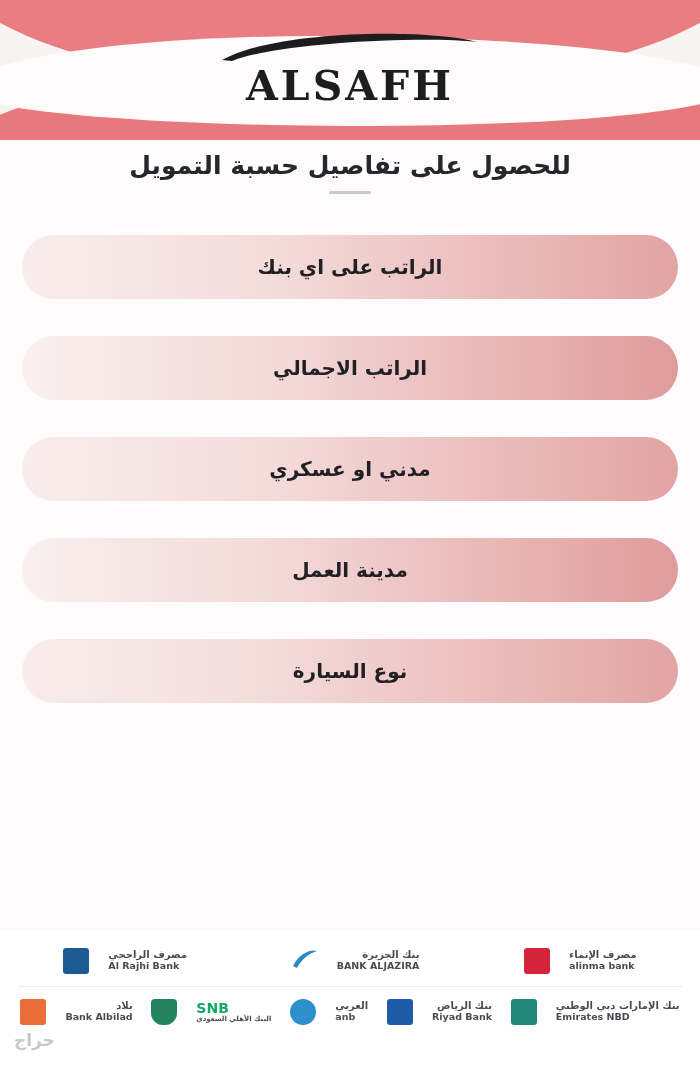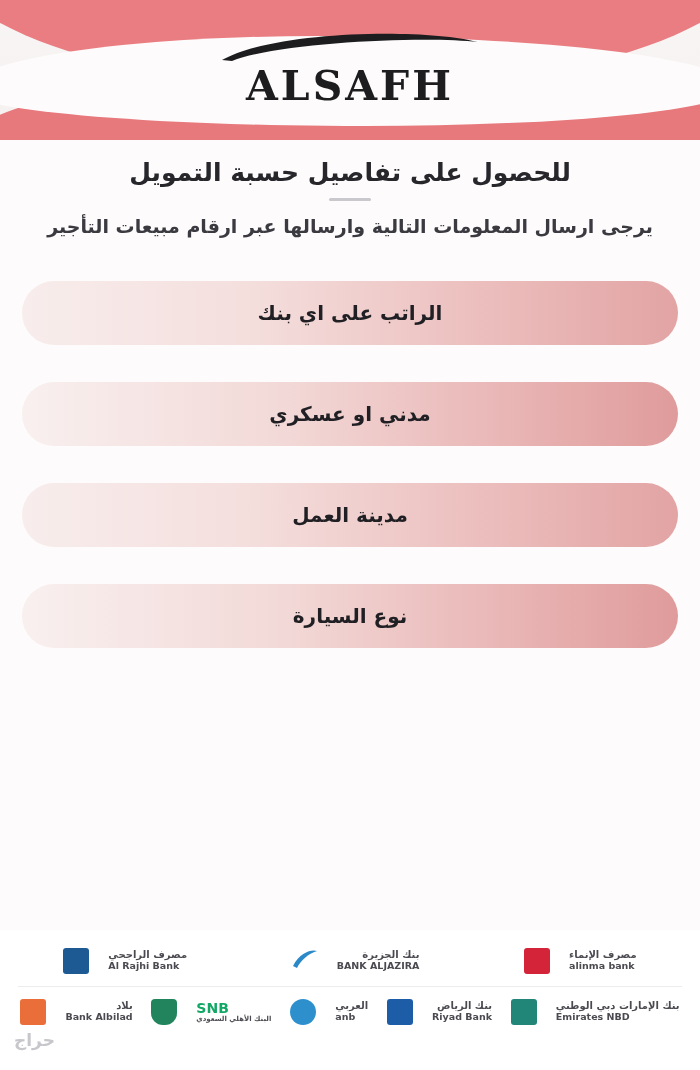--- a/index.html
+++ b/index.html
@@ -71,21 +71,21 @@
   .brand-swoosh {
     position: absolute;
     left: 50%;
     top: 28px;
     transform: translateX(-50%);
     z-index: 6;
   }
 
   
   .title-block {
-    margin-top: 18px;
+    margin-top: 11px;
     text-align: center;
   }
   .main-title {
     font-size: 25px;
     font-weight: bold;
     color: #26262b;
     letter-spacing: 0px;
   }
   .title-divider {
     width: 42px; height: 3px;
@@ -210,27 +210,30 @@
     </div>
 
     <div class="brand">
       <div class="brand-name">ALSAFH</div>
     </div>
   </div>
 
   <div class="title-block">
     <div class="main-title">للحصول على تفاصيل حسبة التمويل</div>
     <div class="title-divider"></div>
-    <div class="sub-title">يرجى ارسال المعلومات التالية وارسالها عبر ارقام مبيعات التأجير</div>
   </div>
 
   <div class="items">
     <div class="item-row">
       <div class="pill"></div>
       <div class="item-label">الراتب على اي بنك</div>
+    </div>
+    <div class="item-row">
+      <div class="pill"></div>
+      <div class="item-label">الراتب الاجمالي</div>
     </div>
     <div class="item-row">
       <div class="pill"></div>
       <div class="item-label">مدني او عسكري</div>
     </div>
     <div class="item-row">
       <div class="pill"></div>
       <div class="item-label">مدينة العمل</div>
     </div>
     <div class="item-row">

